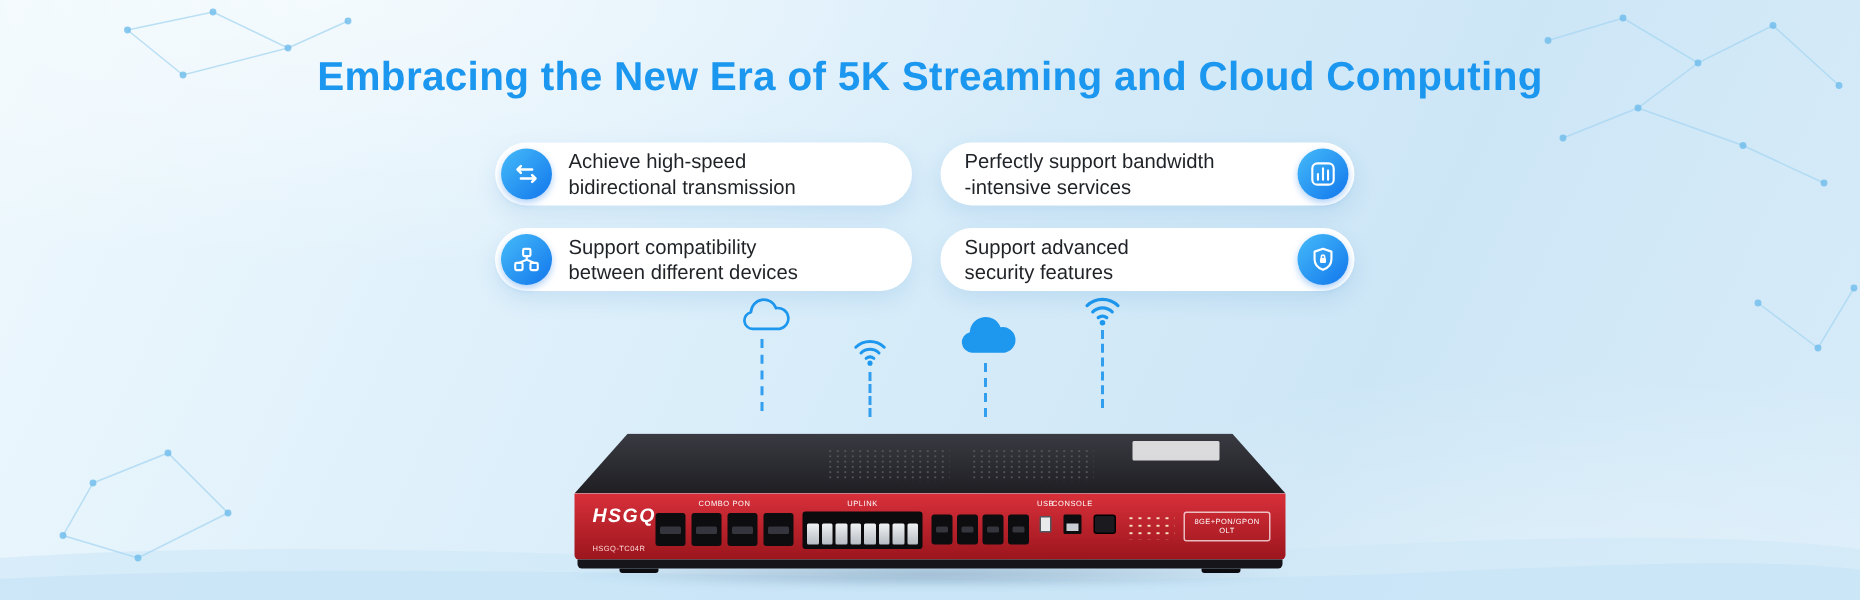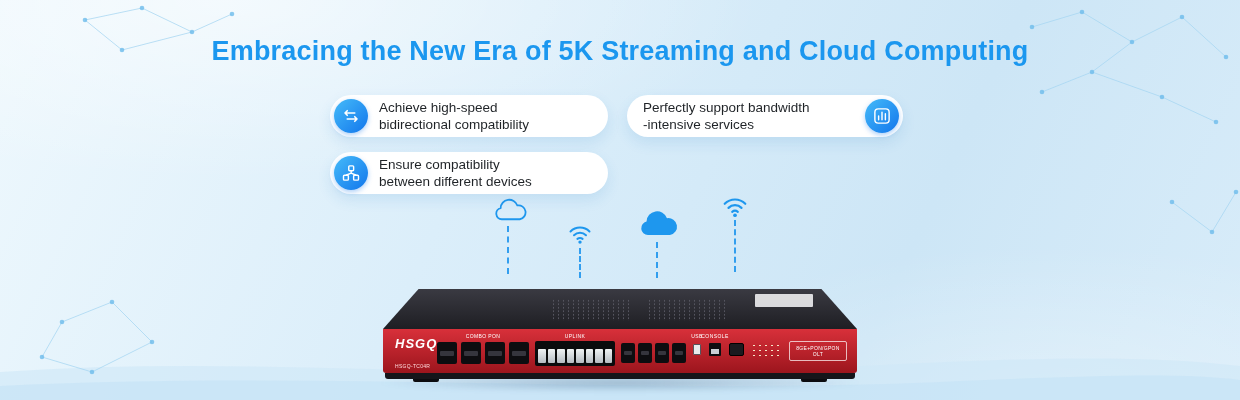--- a/index.html
+++ b/index.html
@@ -136,21 +136,21 @@
 
   <div class="title">Embracing the New Era of 5K Streaming and Cloud Computing</div>
 
   <div class="pill pill-left" style="left:330px; top:95px; width:278px;">
     <span class="icon-circle">
       <svg width="18" height="18" viewBox="0 0 24 24" fill="none" stroke="#fff" stroke-width="2.2" stroke-linecap="round" stroke-linejoin="round">
           <path d="M7 5 4 8l3 3M4 8h13M17 19l3-3-3-3M20 16H7"></path>
         </svg>
     </span>
     <span class="pill-text">Achieve high-speed
-bidirectional compatibility</span>
+bidirectional transmission</span>
   </div>
 
   <div class="pill pill-right" style="left:627px; top:95px; width:276px;">
     <span class="pill-text">Perfectly support bandwidth
 -intensive services</span>
     <span class="icon-circle">
       <svg width="18" height="18" viewBox="0 0 24 24" fill="none" stroke="#fff" stroke-width="1.9">
           <rect x="2.5" y="2.5" width="19" height="19" rx="4.5"></rect>
           <path d="M7.5 17v-5M12 17V7M16.5 17v-8" stroke-linecap="round"></path>
         </svg>
@@ -159,24 +159,35 @@
 
   <div class="pill pill-left" style="left:330px; top:152px; width:278px;">
     <span class="icon-circle">
       <svg width="18" height="18" viewBox="0 0 24 24" fill="none" stroke="#fff" stroke-width="1.9" stroke-linejoin="round">
           <rect x="9" y="2.5" width="6.5" height="6.5" rx="1.2"></rect>
           <rect x="2" y="15" width="6.5" height="6.5" rx="1.2"></rect>
           <rect x="15.5" y="15" width="6.5" height="6.5" rx="1.2"></rect>
           <path d="M12.2 9v3.2M12.2 12.2 5.2 15M12.2 12.2l6.8 2.8"></path>
         </svg>
     </span>
-    <span class="pill-text">Ensure compatibility
+    <span class="pill-text">Support compatibility
 between different devices</span>
   </div>
 
+  <div class="pill pill-right" style="left:627px; top:152px; width:276px;">
+    <span class="pill-text">Support advanced
+security features</span>
+    <span class="icon-circle">
+      <svg width="18" height="18" viewBox="0 0 24 24">
+          <path d="M12 2.5 19.5 5v6.8c0 4.6-3.1 7.8-7.5 9.4-4.4-1.6-7.5-4.8-7.5-9.4V5L12 2.5z" fill="none" stroke="#fff" stroke-width="1.9" stroke-linejoin="round"></path>
+          <rect x="9.3" y="10.6" width="5.4" height="4.6" rx="1" fill="#fff"></rect>
+          <path d="M10.6 10.6V9.4a1.4 1.4 0 0 1 2.8 0v1.2" fill="none" stroke="#fff" stroke-width="1.5"></path>
+        </svg>
+    </span>
+  </div>
 
   <span class="connector-icon" style="left:492px; top:198px;">
     <svg width="36" height="26" viewBox="0 0 48 32">
         <path d="M37 27H13a7.5 7.5 0 0 1-1.5-14.8A11.5 11.5 0 0 1 33.8 8.6 8 8 0 0 1 37 27z" fill="none" stroke="#1e97ee" stroke-width="2.4" stroke-linejoin="round"></path>
       </svg>
   </span>
   <div class="connector-line" style="left:507px; top:226px; height:48px;"></div>
 
   <span class="connector-icon" style="left:568px; top:224px;">
     <svg width="24" height="21" viewBox="0 0 24 20">

